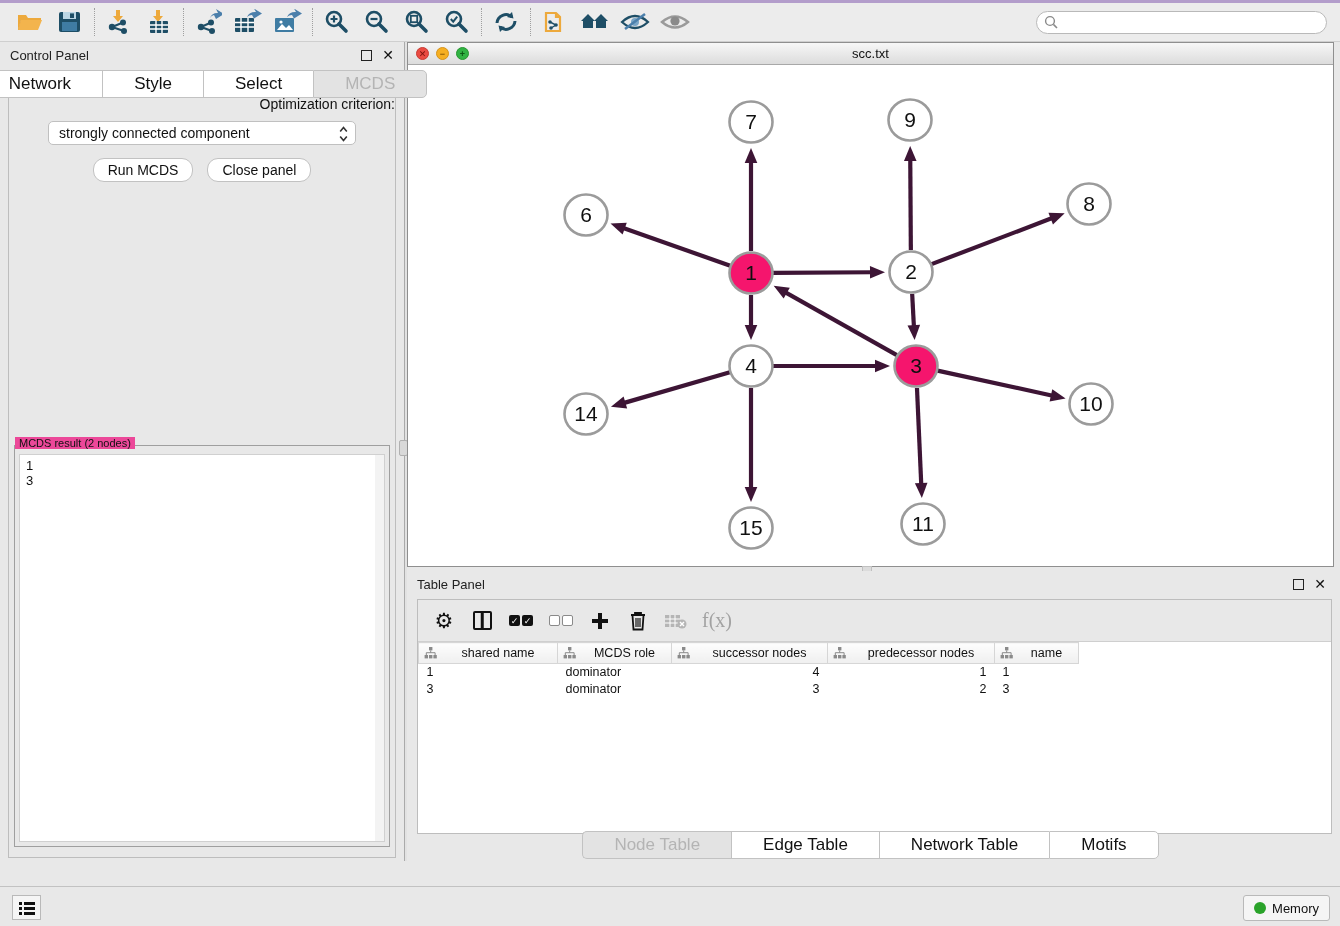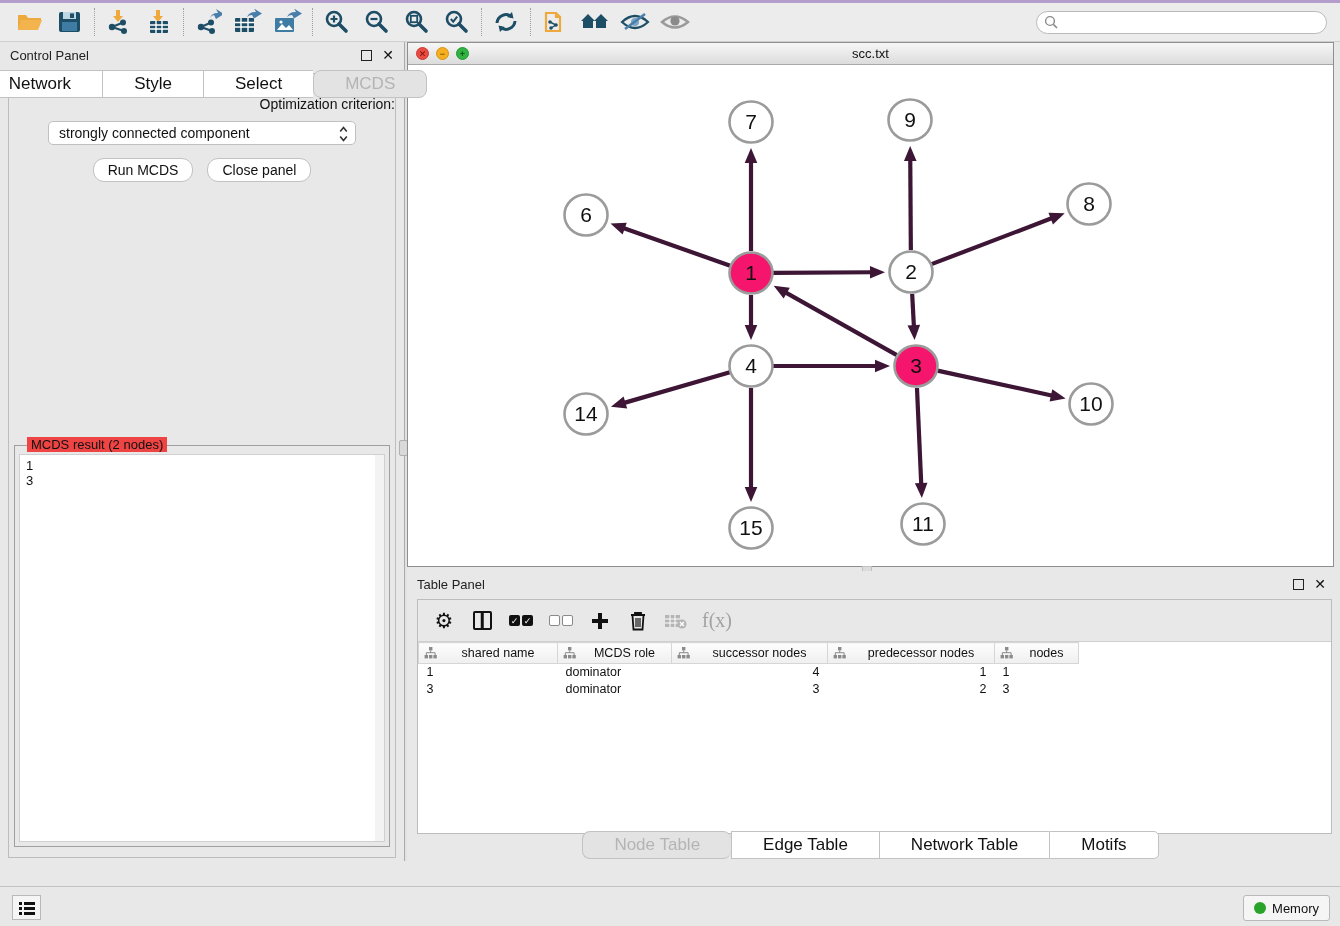--- a/index.html
+++ b/index.html
@@ -39,35 +39,35 @@
   .panel-header { height:26px; display:flex; align-items:center; padding:0 10px; }
   .panel-header .ph-title { flex:1; font-size:13px; color:#222; }
   .ph-icons { display:flex; gap:10px; align-items:center; }
   .icon-sq { width:11px; height:11px; border:1.5px solid #222; background:transparent; }
   .icon-x  { font-weight:bold; font-size:14px; color:#111; line-height:11px; }
   .cp-tabs { display:flex; justify-content:center; margin-top:2px; position:relative; z-index:2; }
   .tab-btn { padding:3px 31px; background:#fff; border:1px solid #c2c2c2; border-right:none;
     font-size:17px; color:#111; }
   .tab-btn:first-child { border-radius:5px 0 0 5px; }
   .tab-btn:last-child  { border-radius:0 5px 5px 0; border-right:1px solid #c2c2c2; }
-  .tab-btn.sel { background:#e3e3e3; color:#b4b4b4;border-radius:8px; }
+  .tab-btn.sel { background:#e3e3e3; color:#b4b4b4; }
   .cp-content { position:absolute; left:8px; right:8px; top:31px; bottom:4px;
     border:1px solid #bdbdbd; background:#e8e8e8; }
   .opt-label { text-align:right; margin-top:22px; font-size:14px; color:#111; }
   .combo { position:relative; margin:9px auto 0; width:308px; height:24px; background:#fff;
     border:1px solid #c0c0c0; border-radius:5px; display:flex; align-items:center; padding:0 22px 0 10px;
     font-size:14px; color:#111; }
   .combo .chevrons { position:absolute; right:7px; top:3px; }
   .btn-row { display:flex; justify-content:center; gap:14px; margin-top:13px; }
   .push-btn { background:#fff; border:1px solid #c2c2c2; border-radius:11px; padding:3px 14px;
     font-size:14px; color:#111; }
   .result-group { position:absolute; left:5px; right:5px; top:371px; bottom:10px;
     border:1px solid #9f9f9f; background:#e8e8e8; }
-  .result-legend { position:absolute; top:-9px; left:12px; background:#ef4444; padding:0 4px;
-    font-size:13px; color:#111; }
+  .result-legend { position:absolute; top:-9px; left:0; background:#ec4899; padding:0 4px;
+    font-size:11px; color:#111; }
   .result-area { position:absolute; left:4px; right:4px; top:8px; bottom:4px; background:#fff;
     border:1px solid #d0d0d0; font-size:13px; color:#111; padding:3px 6px; white-space:pre-line; }
   .result-scroll { position:absolute; right:5px; top:9px; bottom:5px; width:9px; background:#f3f3f3; }
 
   
   .net-frame { position:absolute; left:407px; top:0; width:927px; height:525px;
     border:1px solid #8f8f8f; background:#fff; }
   .net-titlebar { height:22px; background:linear-gradient(#f7f7f7,#dcdcdc); border-bottom:1px solid #a8a8a8;
     position:relative; }
   .net-title { text-align:center; line-height:21px; font-size:13px; color:#111; }
@@ -495,21 +495,21 @@
                 <th style="width: 84px;"><span class="th-tree">
                     <svg width="13" height="12" viewBox="0 0 13 12">
                       <g fill="#8a8a8a">
                         <rect x="5" y="0" width="3.4" height="3.4"></rect>
                         <rect x="0.6" y="8" width="3.4" height="3.4"></rect>
                         <rect x="5" y="8" width="3.4" height="3.4"></rect>
                         <rect x="9.4" y="8" width="3.4" height="3.4"></rect>
                       </g>
                       <path d="M6.7 3.4 v2.3 M2.3 8 v-2.3 h8.8 v2.3" stroke="#8a8a8a" stroke-width="1" fill="none"></path>
                     </svg>
-                  </span><span>nodes</span></th>
+                  </span><span>name</span></th>
               </tr>
             </thead>
           <tbody id="tbl-body">
               <tr>
                 <td style="text-align: left;">1</td>
                 <td style="text-align: left;">dominator</td>
                 <td style="text-align: right;">4</td>
                 <td style="text-align: right;">1</td>
                 <td style="text-align: left;">1</td>
               </tr>

